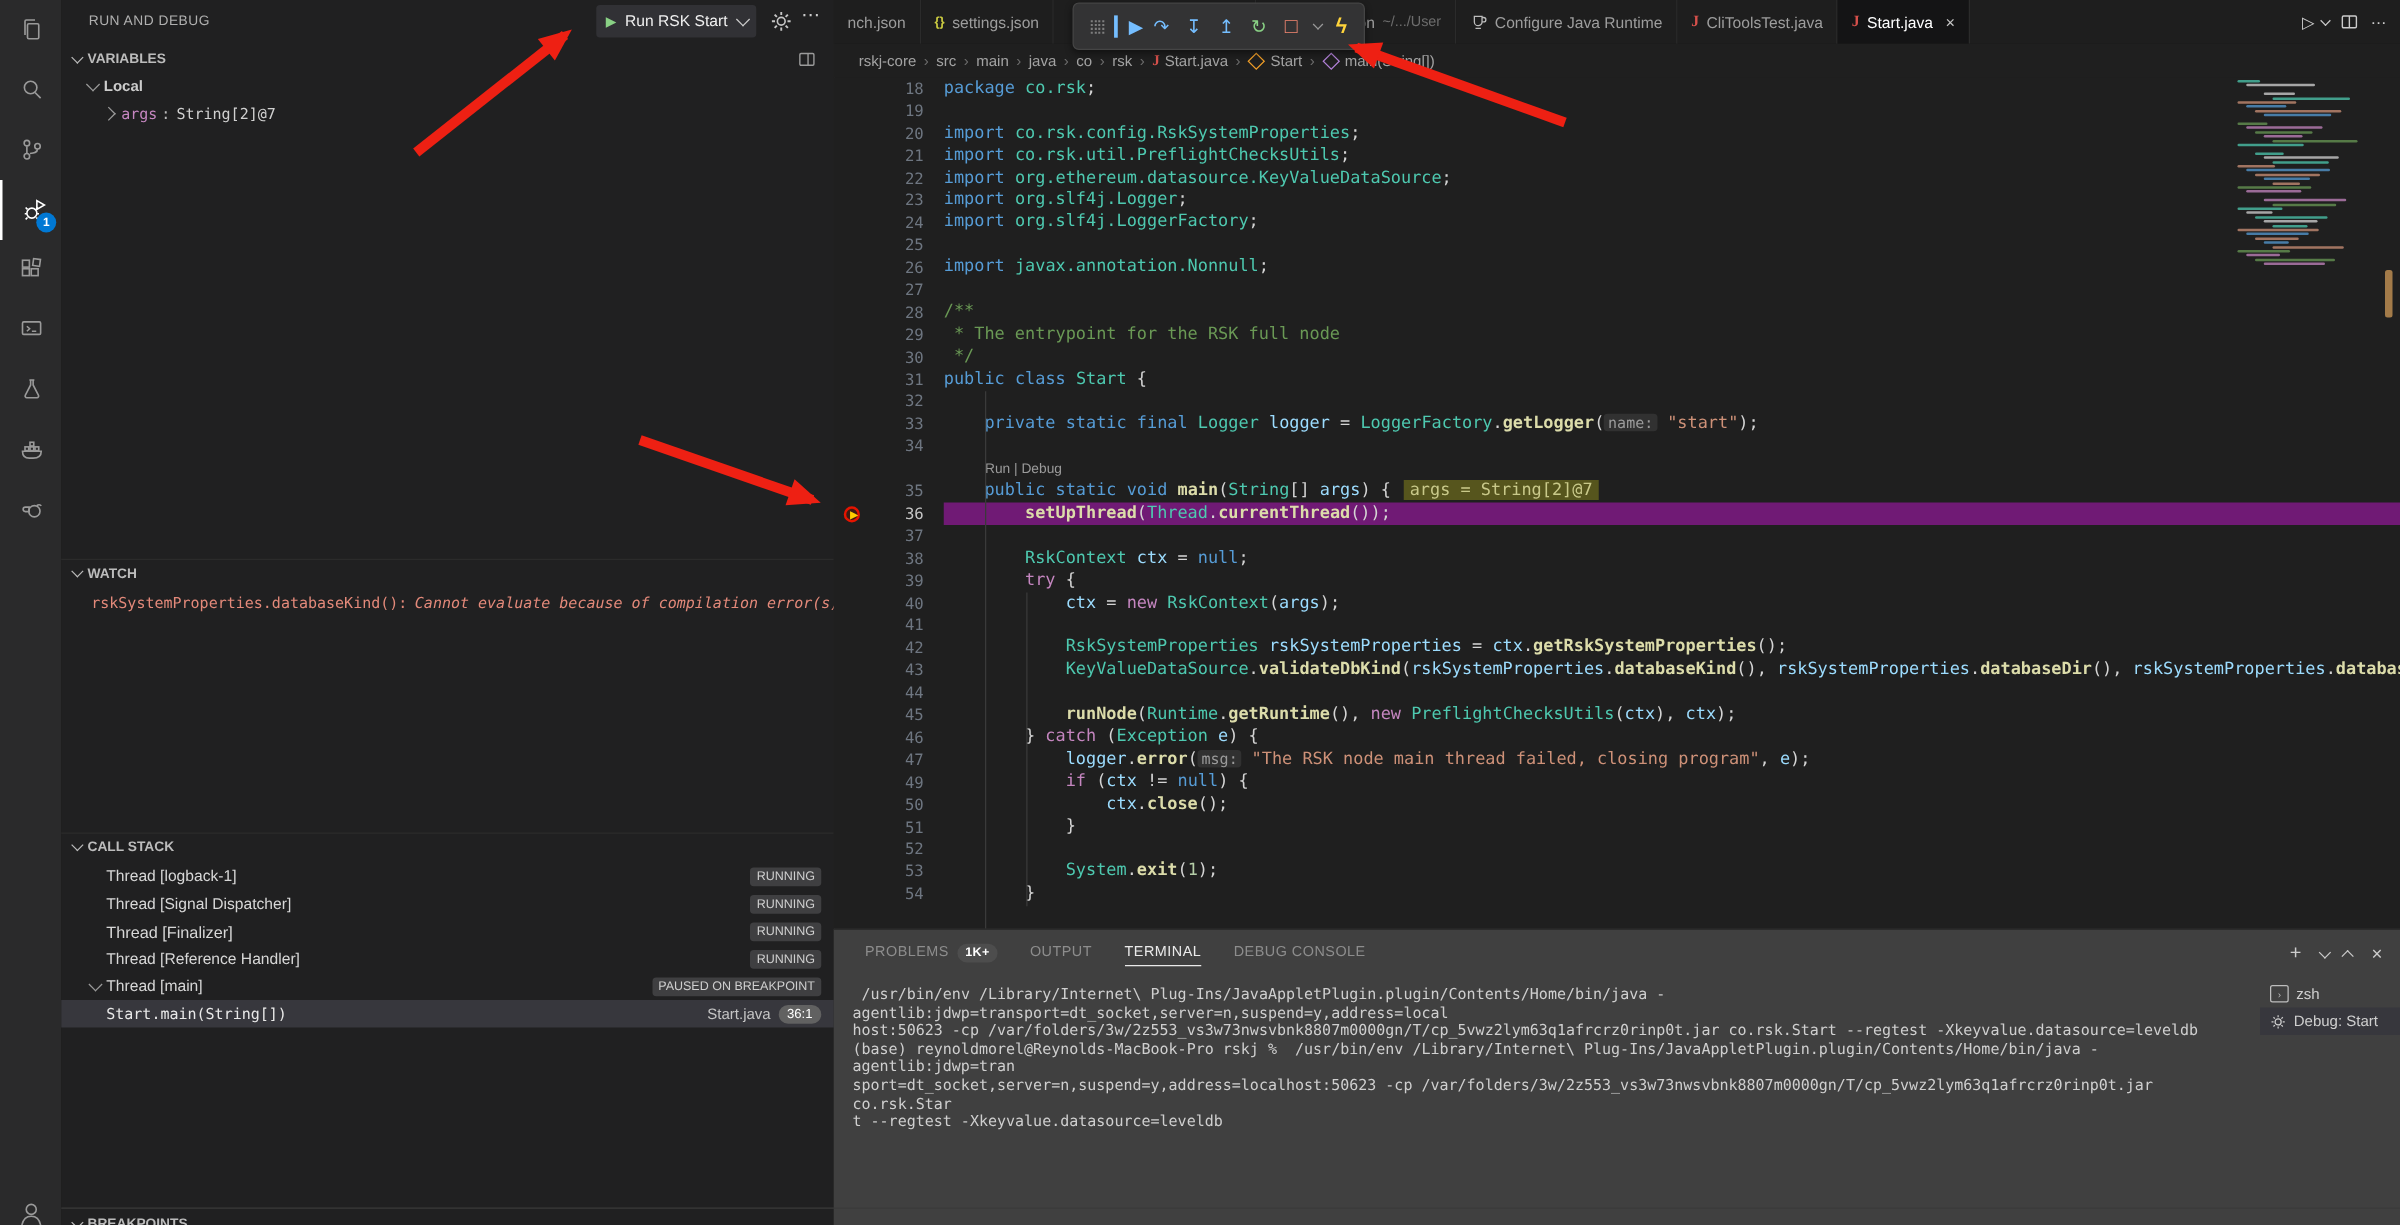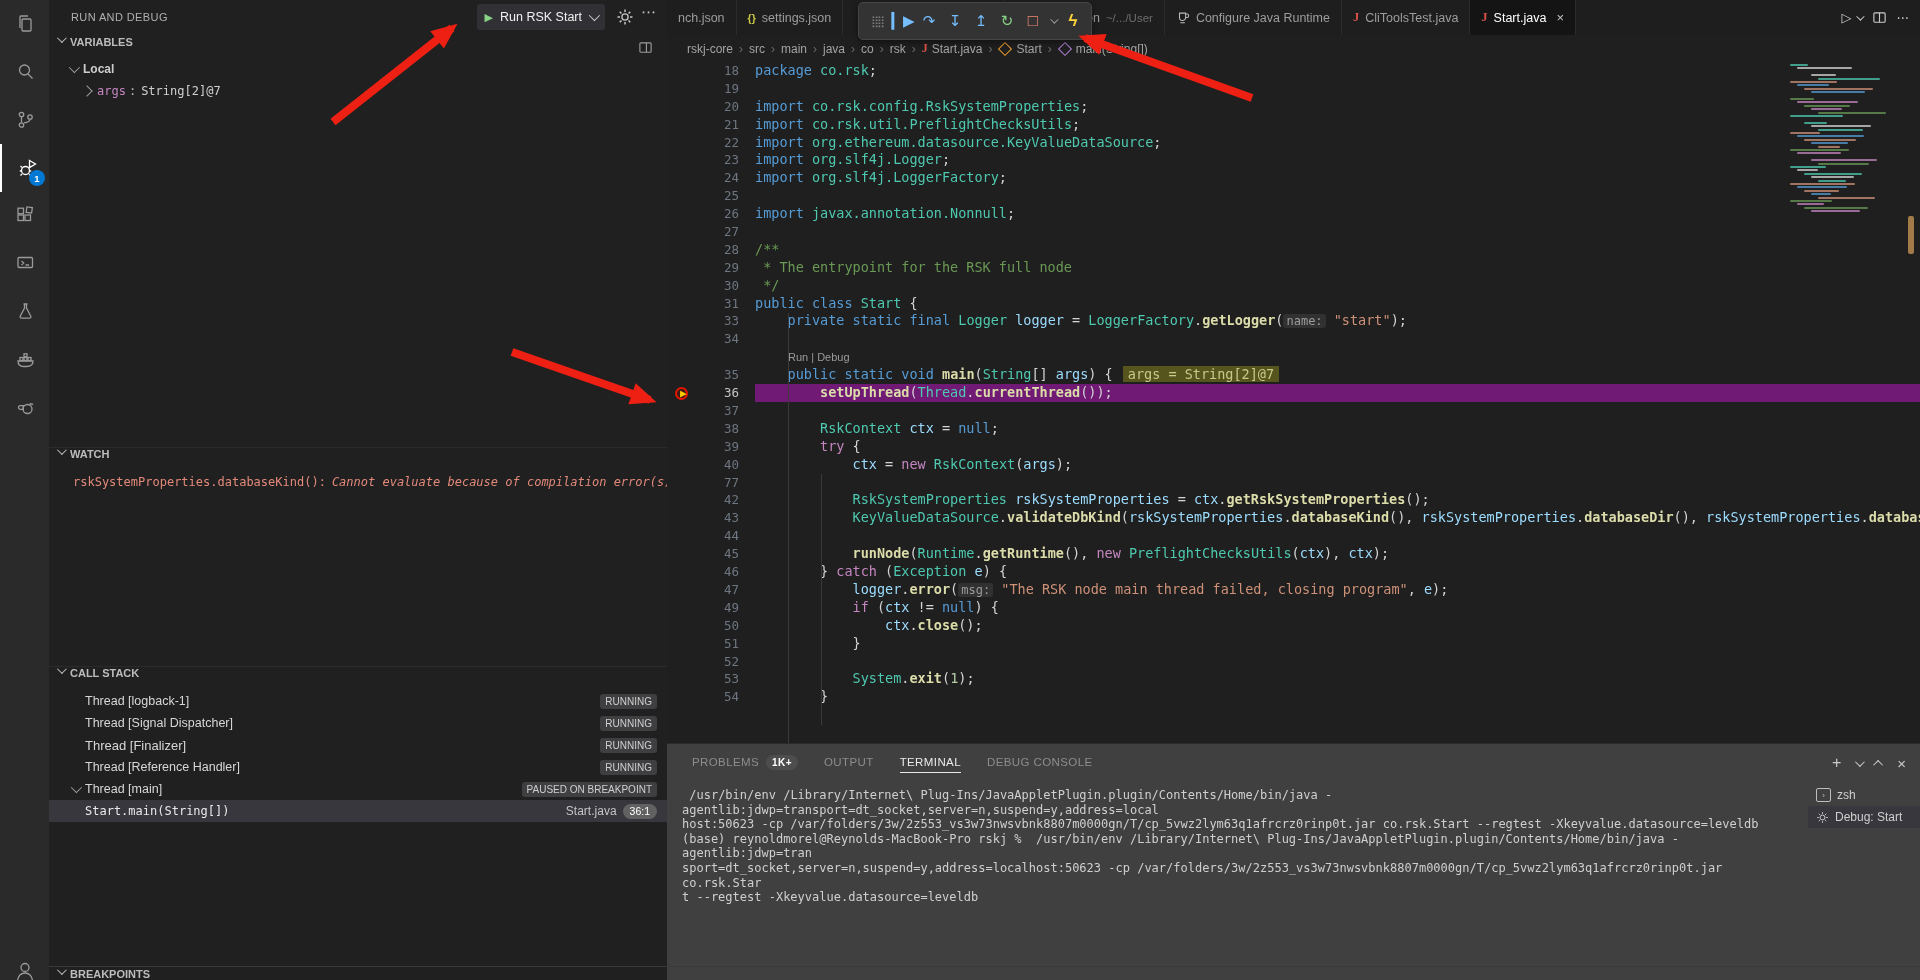--- a/index.html
+++ b/index.html
@@ -23,21 +23,21 @@
               display:flex;align-items:center;padding:0 8px;gap:7px;cursor:pointer;}
   #run-config .play{color:#89d185;font-size:11px;}
   #run-config .lbl{color:#f0f0f0;}
   .chev{display:inline-block;width:7px;height:7px;border-right:1.4px solid #cccccc;border-bottom:1.4px solid #cccccc;}
   .chev.down{transform:rotate(45deg) translateY(-2px);}
   .chev.up{transform:rotate(-135deg) translateY(-2px);}
   .chev.right{transform:rotate(-45deg);}
   #gear-btn{position:absolute;right:34px;top:9px;}
   #more-btn{position:absolute;right:10px;top:3px;color:#cccccc;font-size:15px;letter-spacing:1px;}
   #layout-btn{position:absolute;right:14px;top:40px;}
-  .sec-head{position:absolute;left:0;width:618px;height:22px;display:flex;align-items:flex-start;gap:6px;
+  .sec-head{position:absolute;left:0;width:618px;height:22px;display:flex;align-items:center;gap:6px;
             padding-left:8px;box-sizing:border-box;font-size:11px;font-weight:bold;color:#bcbcbc;border-top:1px solid #2b2b2b;}
   .sec-head .chev{width:6px;height:6px;border-color:#bcbcbc;}
   .tree-row{position:absolute;left:0;width:618px;height:22px;display:flex;align-items:center;gap:6px;box-sizing:border-box;}
   .badge{background:#3f3f41;color:#cfcfcf;font-size:10px;padding:2px 5px;border-radius:3px;white-space:nowrap;}
   .pill{background:#616161;color:#ffffff;font-size:10.5px;padding:1.5px 7px;border-radius:8px;}
   .row-sel{background:#37373d;}
   .watch-expr{color:#e3897a;font-family:"DejaVu Sans Mono",monospace;font-size:12px;white-space:nowrap;}
   .watch-msg{color:#e3897a;font-style:italic;font-family:"DejaVu Sans Mono",monospace;font-size:12px;white-space:nowrap;}
 
   
@@ -427,20 +427,24 @@
         </div>
         <div class="code-row">
           <span class="ln">30</span>
           <span class="code-txt"><span class="tk-cm"> */</span></span>
         </div>
         <div class="code-row">
           <span class="ln">31</span>
           <span class="code-txt"><span class="tk-k">public</span><span class="tk-p"> </span><span class="tk-k">class</span><span class="tk-p"> </span><span class="tk-t">Start</span><span class="tk-p"> {</span></span>
         </div>
         <div class="code-row">
+          <span class="ln">32</span>
+          <span class="code-txt"></span>
+        </div>
+        <div class="code-row">
           <span class="ln">33</span>
           <span class="code-txt"><span class="tk-p">    </span><span class="tk-k">private</span><span class="tk-p"> </span><span class="tk-k">static</span><span class="tk-p"> </span><span class="tk-k">final</span><span class="tk-p"> </span><span class="tk-t">Logger</span><span class="tk-p"> </span><span class="tk-v">logger</span><span class="tk-p"> = </span><span class="tk-t">LoggerFactory</span><span class="tk-p">.</span><span class="tk-m">getLogger</span><span class="tk-p">(</span><span class="tk-i">name:</span><span class="tk-p"> </span><span class="tk-s">"start"</span><span class="tk-p">);</span></span>
         </div>
         <div class="code-row">
           <span class="ln">34</span>
           <span class="code-txt"></span>
         </div>
         <div class="lens-row">Run | Debug</div>
         <div class="code-row">
           <span class="ln">35</span>
@@ -460,21 +464,21 @@
         </div>
         <div class="code-row">
           <span class="ln">39</span>
           <span class="code-txt"><span class="tk-p">        </span><span class="tk-c">try</span><span class="tk-p"> {</span></span>
         </div>
         <div class="code-row">
           <span class="ln">40</span>
           <span class="code-txt"><span class="tk-p">            </span><span class="tk-v">ctx</span><span class="tk-p"> = </span><span class="tk-c">new</span><span class="tk-p"> </span><span class="tk-t">RskContext</span><span class="tk-p">(</span><span class="tk-v">args</span><span class="tk-p">);</span></span>
         </div>
         <div class="code-row">
-          <span class="ln">77</span>
+          <span class="ln">41</span>
           <span class="code-txt"></span>
         </div>
         <div class="code-row">
           <span class="ln">42</span>
           <span class="code-txt"><span class="tk-p">            </span><span class="tk-t">RskSystemProperties</span><span class="tk-p"> </span><span class="tk-v">rskSystemProperties</span><span class="tk-p"> = </span><span class="tk-v">ctx</span><span class="tk-p">.</span><span class="tk-m">getRskSystemProperties</span><span class="tk-p">();</span></span>
         </div>
         <div class="code-row">
           <span class="ln">43</span>
           <span class="code-txt"><span class="tk-p">            </span><span class="tk-t">KeyValueDataSource</span><span class="tk-p">.</span><span class="tk-m">validateDbKind</span><span class="tk-p">(</span><span class="tk-v">rskSystemProperties</span><span class="tk-p">.</span><span class="tk-m">databaseKind</span><span class="tk-p">(), </span><span class="tk-v">rskSystemProperties</span><span class="tk-p">.</span><span class="tk-m">databaseDir</span><span class="tk-p">(), </span><span class="tk-v">rskSystemProperties</span><span class="tk-p">.</span><span class="tk-m">databaseR</span></span>
         </div>

